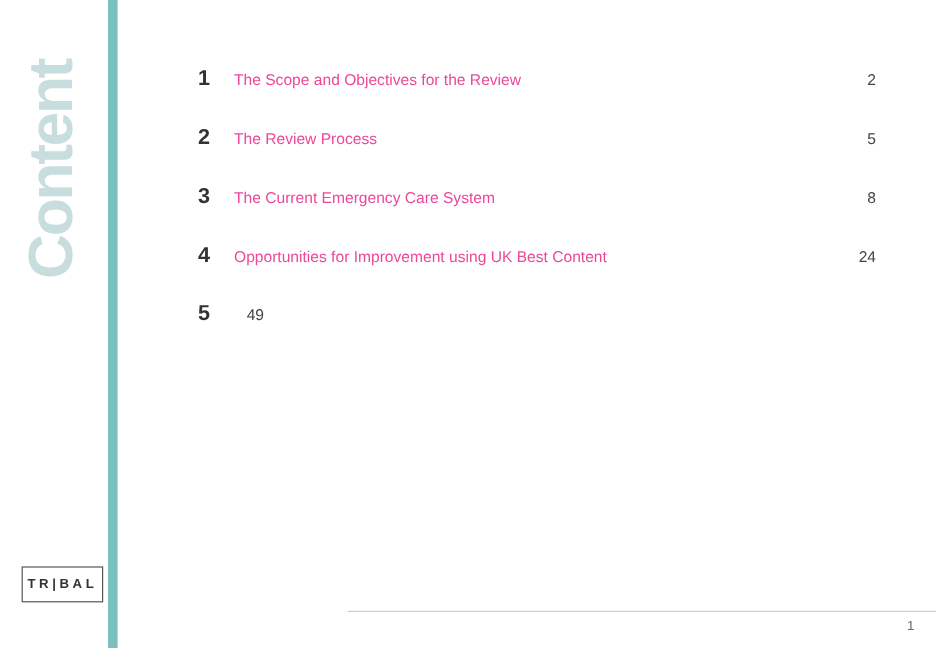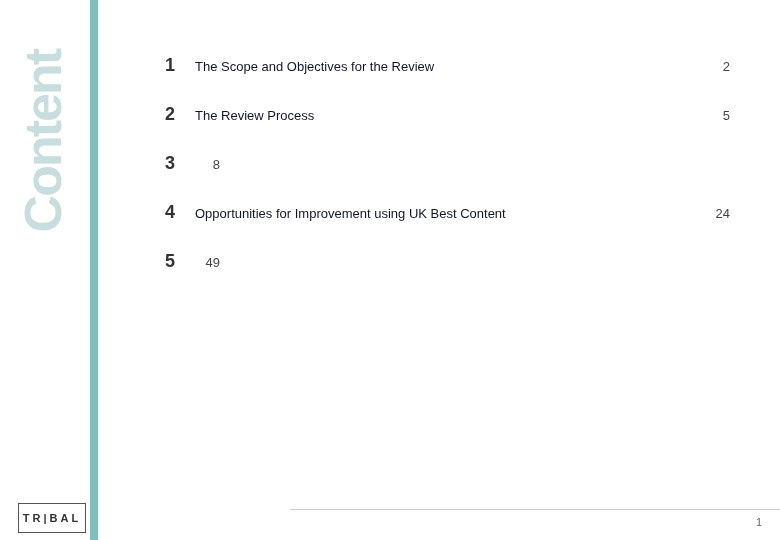--- a/index.html
+++ b/index.html
@@ -57,21 +57,21 @@
       font-weight: bold;
       color: #c8dede;
       letter-spacing: -2px;
       writing-mode: vertical-rl;
       transform: rotate(180deg);
       font-family: Arial, Helvetica, sans-serif;
     }
 
     .tribal-logo {
       position: absolute;
-      bottom: 7px;
+      bottom: 38px;
       left: 18px;
       width: 68px;
       height: 30px;
       border: 1.5px solid #555;
       display: flex;
       align-items: center;
       justify-content: center;
     }
 
     .tribal-logo-text {
@@ -105,21 +105,21 @@
       font-size: 18px;
       font-weight: bold;
       color: #333;
       min-width: 22px;
       margin-right: 8px;
       font-family: Arial, Helvetica, sans-serif;
     }
 
     .toc-label {
       font-size: 13px;
-      color: #0f172a;
+      color: #ec4899;
       flex: 1;
       font-family: Arial, Helvetica, sans-serif;
     }
 
     .toc-page {
       font-size: 13px;
       color: #444;
       min-width: 25px;
       text-align: right;
       font-family: Arial, Helvetica, sans-serif;
@@ -167,20 +167,21 @@
       <span class="toc-label">The Scope and Objectives for the Review</span>
       <span class="toc-page">2</span>
     </li>
         <li class="toc-item">
       <span class="toc-number">2</span>
       <span class="toc-label">The Review Process</span>
       <span class="toc-page">5</span>
     </li>
         <li class="toc-item">
       <span class="toc-number">3</span>
+      <span class="toc-label">The Current Emergency Care System</span>
       <span class="toc-page">8</span>
     </li>
         <li class="toc-item">
       <span class="toc-number">4</span>
       <span class="toc-label">Opportunities for Improvement using UK Best Content</span>
       <span class="toc-page">24</span>
     </li>
         <li class="toc-item">
       <span class="toc-number">5</span>
       <span class="toc-page">49</span>

